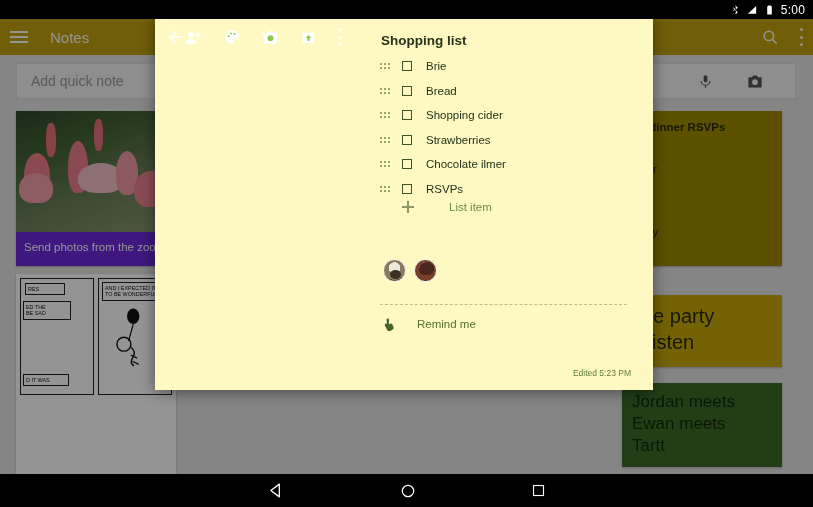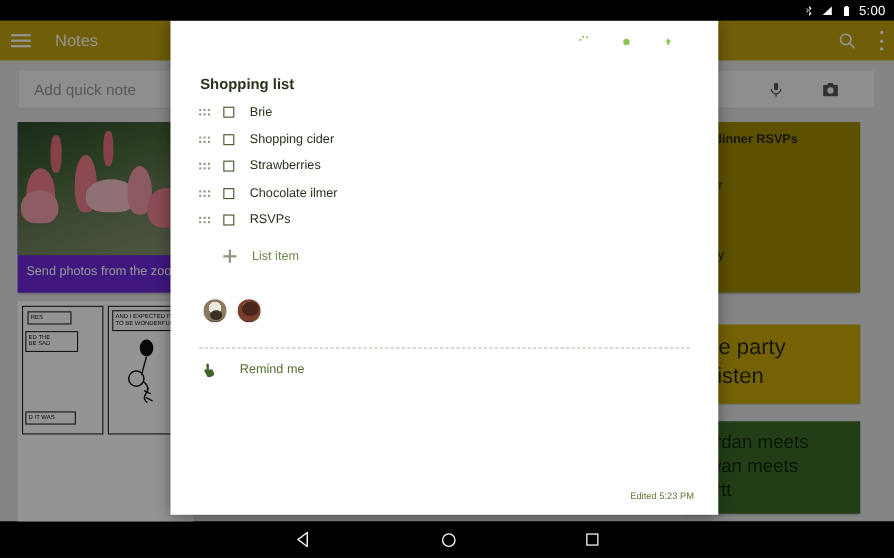--- a/index.html
+++ b/index.html
@@ -67,36 +67,36 @@
   #note-rsvp .li { font-size: 11.5px; color: #2b2b10; margin-top: 9px; }
 
   #note-party { left: 622px; top: 276px; width: 160px; height: 72px; background: #c9a90a; padding: 9px 10px; overflow: hidden; }
   #note-party .big { font-size: 20px; color: #2a2a10; line-height: 1.28; white-space: nowrap; }
 
   #note-meets { left: 622px; top: 364px; width: 160px; height: 84px; background: #3c6b28; padding: 8px 10px; overflow: hidden; }
   #note-meets .big { font-size: 17px; color: #0f2a08; line-height: 1.3; white-space: nowrap; }
 
   
   #note-detail {
-    position: absolute; left: 155px; top: 19px; width: 498px; height: 449px;
-    background: #ffffff; z-index: 60; box-shadow: 0 2px 14px rgba(0,0,0,.45);
-    display: flex; flex-direction: column;
+    position: absolute; left: 155px; top: 19px; width: 498px; height: 371px;
+    background: #fef9c3; z-index: 60; box-shadow: 0 2px 14px rgba(0,0,0,.45);
+    display: flex; 
   }
   #note-toolbar { height: 36px; display: flex; align-items: center; padding: 0 12px; flex: none; }
   #note-toolbar .tb-actions { margin-left: auto; display: flex; align-items: center; gap: 22px; }
   #note-body { flex: 1; position: relative; padding: 0 24px; }
 
   #note-title { font-size: 13.5px; font-weight: bold; color: #27331a; padding: 14px 0 6px 3px; }
 
   .ck-row { display: flex; align-items: center; height: 24.5px; }
   .drag { width: 16px; display: flex; flex-wrap: wrap; gap: 1.6px; padding-left: 2px; opacity: .55; }
   .drag b { width: 2.4px; height: 2.4px; background: #3a5022; display: block; border-radius: .5px; }
   .cbox { width: 10px; height: 10px; border: 1.6px solid #3f5527; margin-left: 8px; flex: none; }
   .ck-label { font-size: 11.5px; color: #24331a; margin-left: 14px; }
-  .add-row { display: flex; align-items: flex-end; height: 26px; padding-left: 24px; }
+  .add-row { display: flex; align-items: flex-start; height: 26px; padding-left: 24px; gap: 21px; }
   .plusico { width: 12px; height: 12px; position: relative; opacity: .6; }
   .plusico i { position: absolute; background: #3f5527; }
   .plusico i:nth-child(1){ left: 0; top: 5px; width: 12px; height: 2px; }
   .plusico i:nth-child(2){ top: 0; left: 5px; height: 12px; width: 2px; }
   .add-label { font-size: 11.5px; color: #6d8a4c; margin-left: 14px; }
 
   #avatars { display: flex; gap: 8px; padding: 32px 0 0 5px; }
   .avatar { width: 23px; height: 23px; border-radius: 50%; border: 1.5px solid #f2f2f2; overflow: hidden; position: relative; }
   .av-dog { background: radial-gradient(circle at 50% 38%, #efe9dd 0 34%, #8a7a5e 35% 70%, #5d4f38 71%); }
   .av-dog::after{ content:""; position:absolute; left:6px; top:10px; width:11px; height:9px; border-radius:50%; background:#3a3125; }
@@ -287,20 +287,32 @@
       <div class="ck-row">
         <div class="drag">
             <b></b>
             <b></b>
             <b></b>
             <b></b>
             <b></b>
             <b></b>
           </div>
         <div class="cbox"></div>
+        <div class="ck-label">Bread</div>
+      </div>
+      <div class="ck-row">
+        <div class="drag">
+            <b></b>
+            <b></b>
+            <b></b>
+            <b></b>
+            <b></b>
+            <b></b>
+          </div>
+        <div class="cbox"></div>
         <div class="ck-label">Shopping cider</div>
       </div>
       <div class="ck-row">
         <div class="drag">
             <b></b>
             <b></b>
             <b></b>
             <b></b>
             <b></b>
             <b></b>

